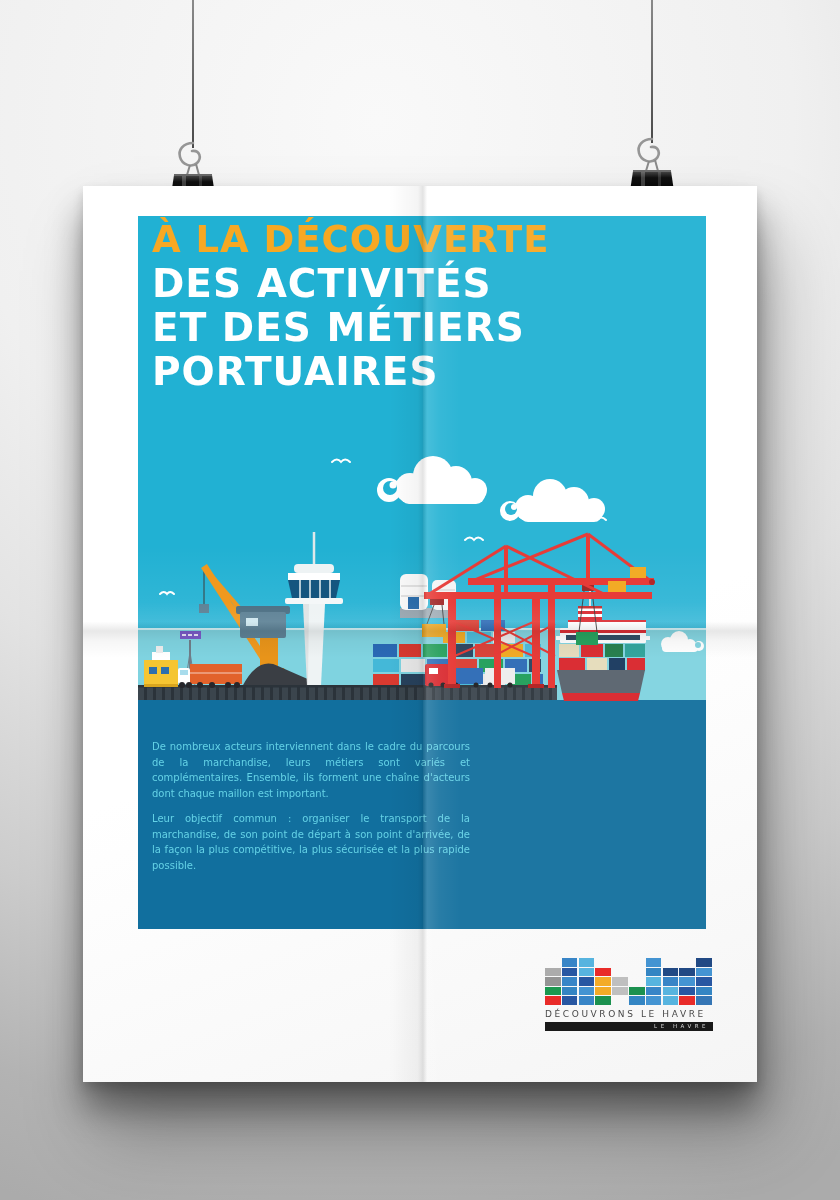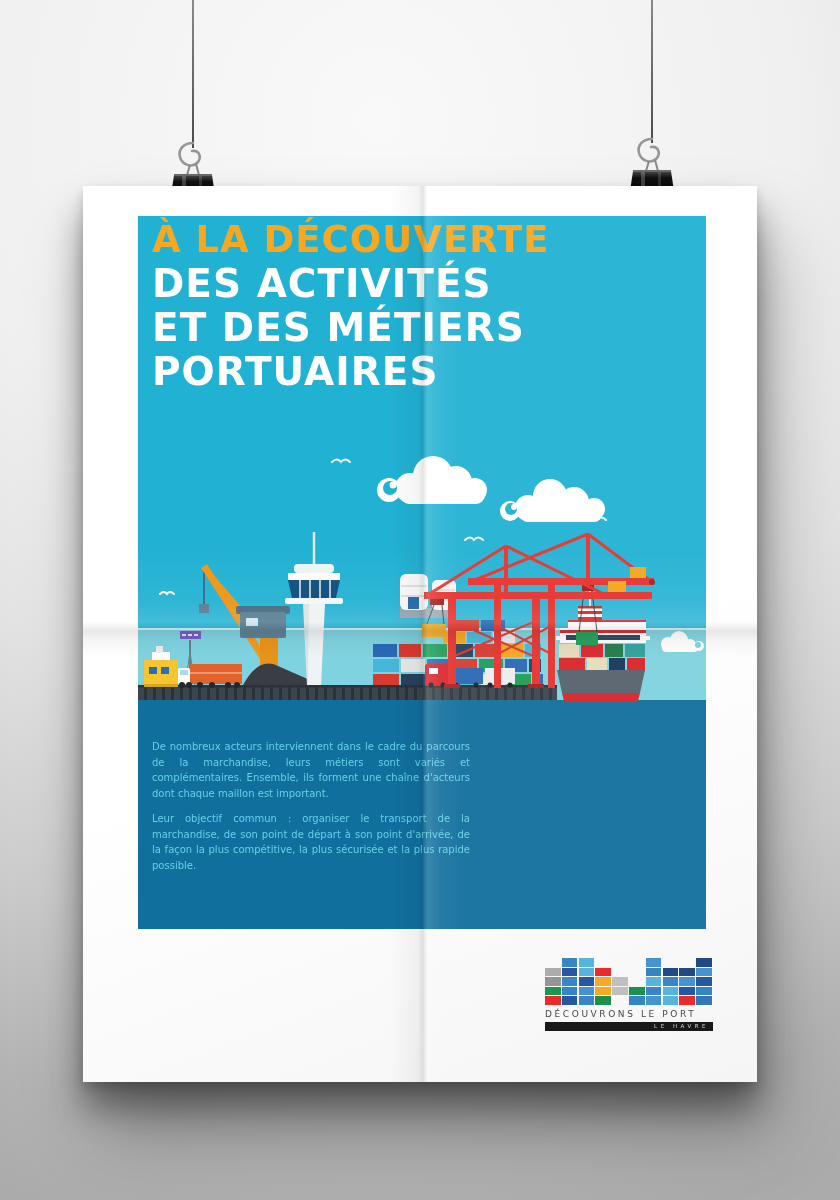--- a/index.html
+++ b/index.html
@@ -369,21 +369,21 @@
           <div class="lblock" style="left: 0px; top: 38.4px; background: rgb(232, 32, 30);"></div>
           <div class="lblock" style="left: 16.8px; top: 38.4px; background: rgb(29, 79, 158);"></div>
           <div class="lblock" style="left: 33.6px; top: 38.4px; background: rgb(46, 127, 196);"></div>
           <div class="lblock" style="left: 50.4px; top: 38.4px; background: rgb(16, 140, 70);"></div>
           <div class="lblock" style="left: 84px; top: 38.4px; background: rgb(42, 127, 192);"></div>
           <div class="lblock" style="left: 100.8px; top: 38.4px; background: rgb(58, 143, 208);"></div>
           <div class="lblock" style="left: 117.6px; top: 38.4px; background: rgb(79, 176, 222);"></div>
           <div class="lblock" style="left: 134.4px; top: 38.4px; background: rgb(232, 32, 30);"></div>
           <div class="lblock" style="left: 151.2px; top: 38.4px; background: rgb(43, 111, 178);"></div>
         </div>
-      <div class="logo-tagline">DÉCOUVRONS LE PORT</div>
+      <div class="logo-tagline">DÉCOUVRONS LE HAVRE</div>
       <div class="logo-bar">
         <span>LE HAVRE</span>
       </div>
     </div>
 
     <div class="fold fold-right"></div>
     <div class="fold fold-v"></div>
     <div class="fold-h"></div>
   </div>
 

